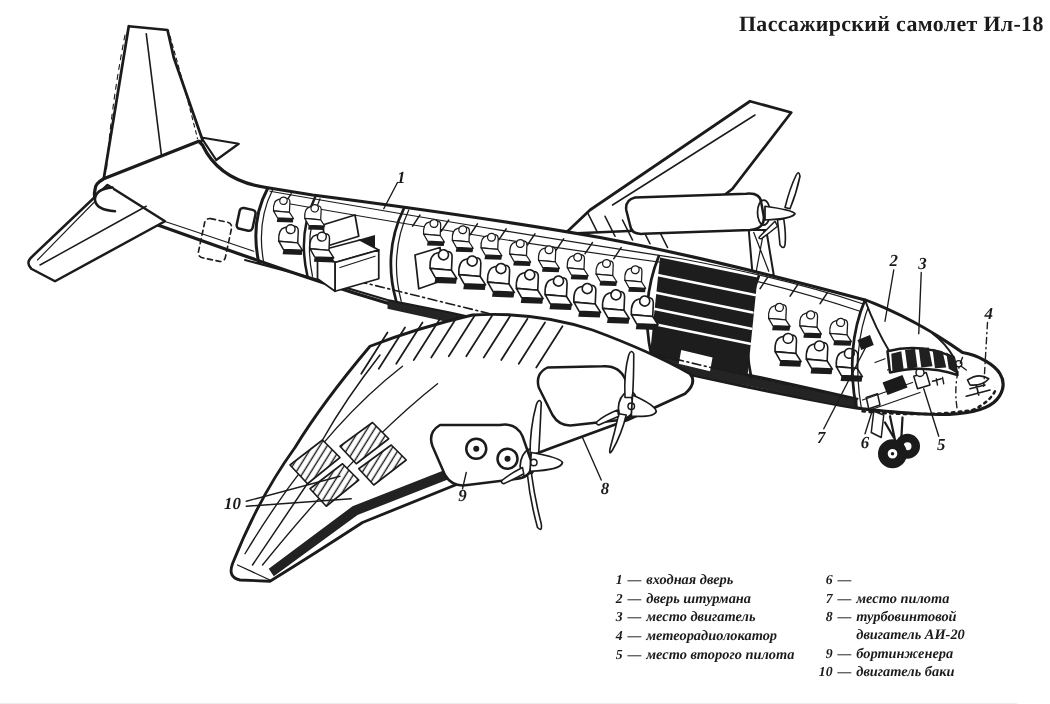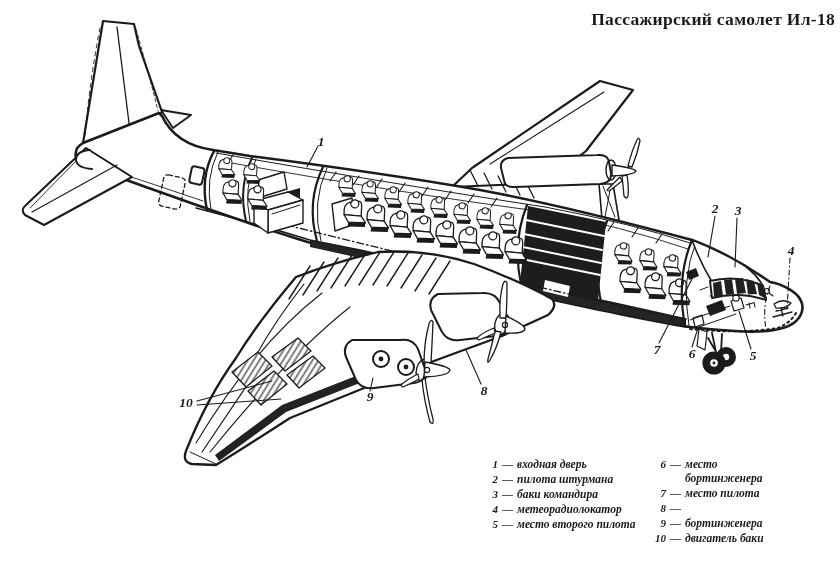--- a/index.html
+++ b/index.html
@@ -320,52 +320,52 @@
   <div class="legend">
     <div class="legend-col c1">
       <div class="lrow">
         <span class="lnum">1</span>
           <span class="ldash">—</span>
           <span class="ltxt">входная дверь</span>
       </div>
       <div class="lrow">
         <span class="lnum">2</span>
           <span class="ldash">—</span>
-          <span class="ltxt">пилота штурмана</span>
+          <span class="ltxt">дверь штурмана</span>
       </div>
       <div class="lrow">
         <span class="lnum">3</span>
           <span class="ldash">—</span>
-          <span class="ltxt">баки командира</span>
+          <span class="ltxt">место двигатель</span>
       </div>
       <div class="lrow">
         <span class="lnum">4</span>
           <span class="ldash">—</span>
           <span class="ltxt">метеорадиолокатор</span>
       </div>
       <div class="lrow">
         <span class="lnum">5</span>
           <span class="ldash">—</span>
           <span class="ltxt">место второго пилота</span>
       </div>
     </div>
     <div class="legend-col c2">
       <div class="lrow">
         <span class="lnum">6</span>
           <span class="ldash">—</span>
-          <span class="ltxt">место бортинженера</span>
       </div>
       <div class="lrow">
         <span class="lnum">7</span>
           <span class="ldash">—</span>
           <span class="ltxt">место пилота</span>
       </div>
       <div class="lrow">
         <span class="lnum">8</span>
           <span class="ldash">—</span>
+          <span class="ltxt">турбовинтовой двигатель АИ-20</span>
       </div>
       <div class="lrow">
         <span class="lnum">9</span>
           <span class="ldash">—</span>
           <span class="ltxt">бортинженера</span>
       </div>
       <div class="lrow">
         <span class="lnum">10</span>
           <span class="ldash">—</span>
           <span class="ltxt">двигатель баки</span>

